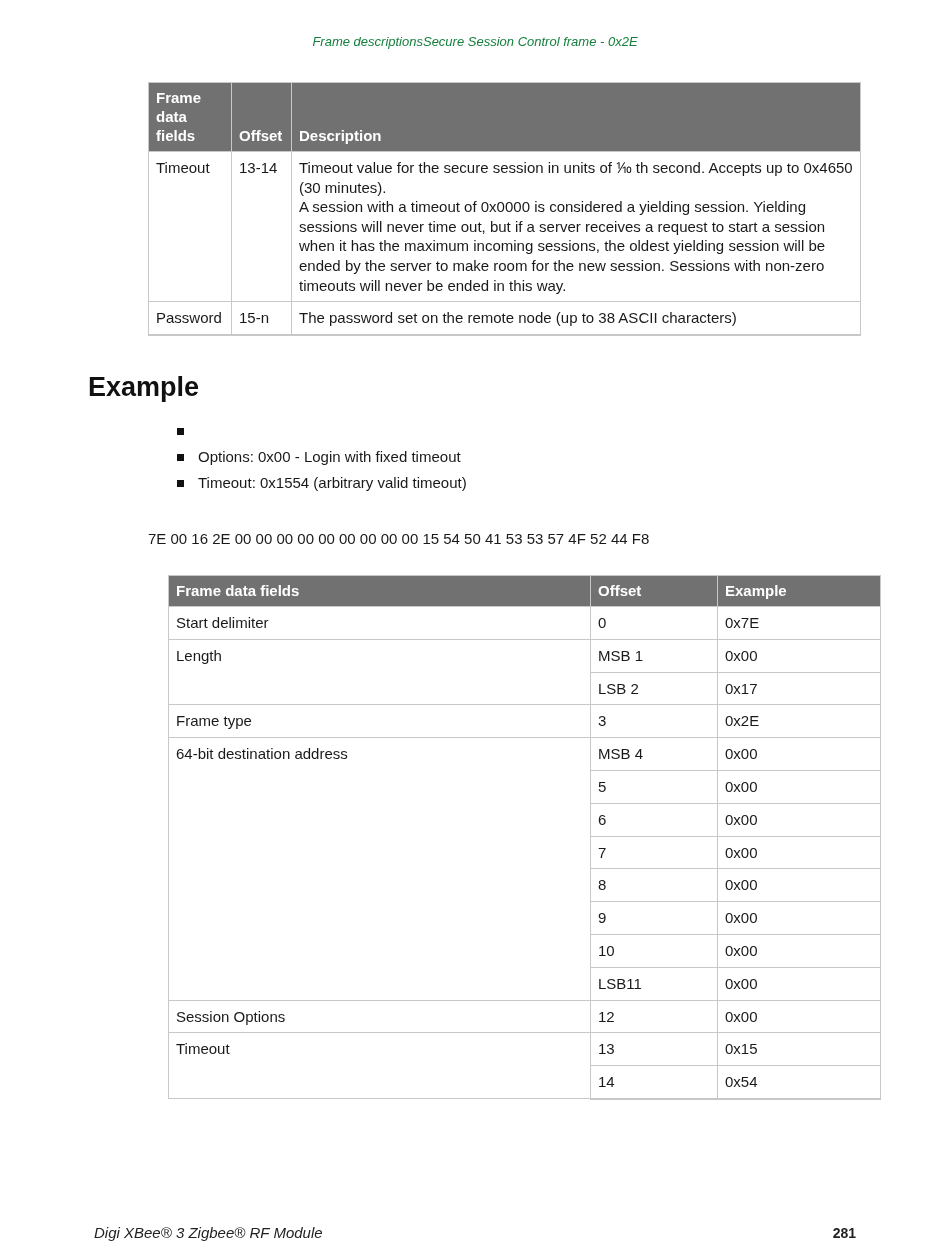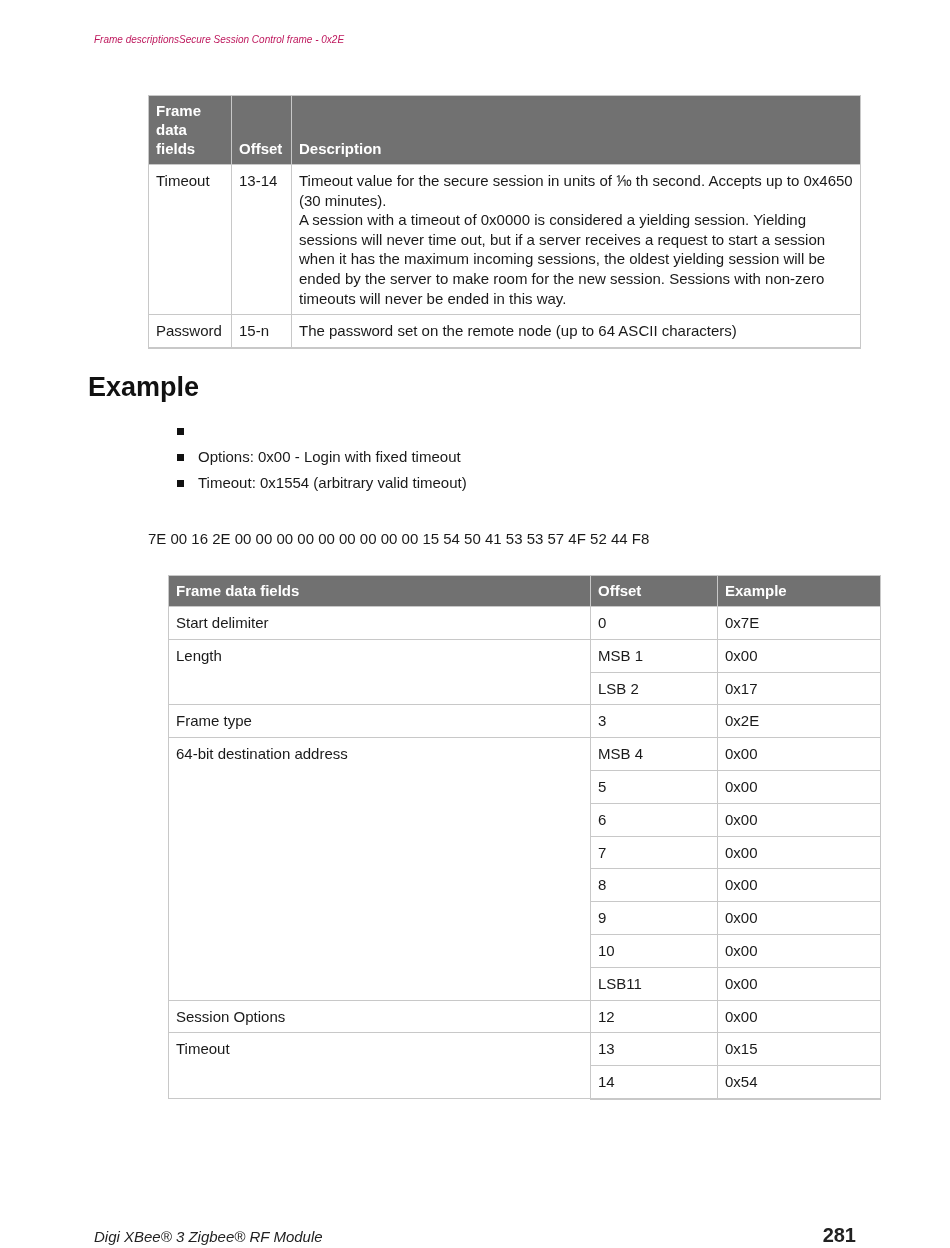--- a/index.html
+++ b/index.html
@@ -2,42 +2,42 @@
 <html><head>
 <meta charset="utf-8">
 <style>
   html, body { margin: 0; padding: 0; background: #ffffff; }
   body {
     width: 950px; height: 1248px; position: relative; overflow: hidden;
     font-family: "Liberation Sans", sans-serif; color: #1a1a1a;
   }
   .run-header {
     position: absolute; top: 34px; left: 94px; right: 94px;
-    display: flex; justify-content: flex-start;
-    font-style: italic; font-size: 10px; color: #be185d;
+    display: flex; justify-content: center;
+    font-style: italic; font-size: 13px; color: #15803d;
   }
   .run-footer {
     position: absolute; top: 1224px; left: 94px; right: 94px;
     display: flex; justify-content: space-between; align-items: baseline;
     font-size: 15px; color: #222; gap: 15px;
   }
   .run-footer .title { font-style: italic; }
-  .run-footer .page { font-weight: bold; font-size: 20px; }
+  .run-footer .page { font-weight: bold; font-size: 14px; }
 
   table.doc { border-collapse: collapse; position: absolute; left: 148px; width: 713px; font-size: 15px; }
   table.doc th {
     background: #717171; color: #fff; font-weight: bold; text-align: left;
     vertical-align: bottom; padding: 5px 7px 6px 7px; border: 1px solid #c8c8c8; line-height: 19px;
   }
   table.doc td {
     border: 1px solid #c8c8c8; vertical-align: top; padding: 6px 7px 6px 7px; line-height: 19.6px;
   }
   table.doc tr:last-child td { border-bottom: 2px solid #c8c8c8; }
 
-  #table1 { top: 95px; border-radius: 20px; }
+  #table1 { top: 82px; border-radius: 20px; }
   #table1 col.c1 { width: 83px; }
   #table1 col.c2 { width: 60px; }
 
   #table2 { top: 575px; margin-left: 20px; }
   #table2 col.c1 { width: 422px; }
   #table2 col.c2 { width: 127px; }
   #table2 th { padding: 5px 7px 6px 7px; }
   #table2 td { height: 19.8px; padding: 6px 7px; }
 
   .desc-line { display: block; }
@@ -89,21 +89,21 @@
         <td>13-14</td>
         <td>
           <span class="desc-line">Timeout value for the secure session in units of ⅒ th second. Accepts up to 0x4650 (30 minutes).</span>
           <span class="desc-line">A session with a timeout of 0x0000 is considered a yielding session. Yielding sessions will never time out, but if a server receives a request to start a session when it has the maximum incoming sessions, the oldest yielding session will be ended by the server to make room for the new session. Sessions with non-zero timeouts will never be ended in this way.</span>
         </td>
       </tr>
       <tr>
         <td>Password</td>
         <td>15-n</td>
         <td>
-          <span class="desc-line">The password set on the remote node (up to 64 ASCII characters)</span>
+          <span class="desc-line">The password set on the remote node (up to 38 ASCII characters)</span>
         </td>
       </tr>
     </tbody>
 </table>
 
 <h2 class="example">Example</h2>
 
 <ul class="bullets" id="bullets">
     <li>
       <span class="sq"></span>

